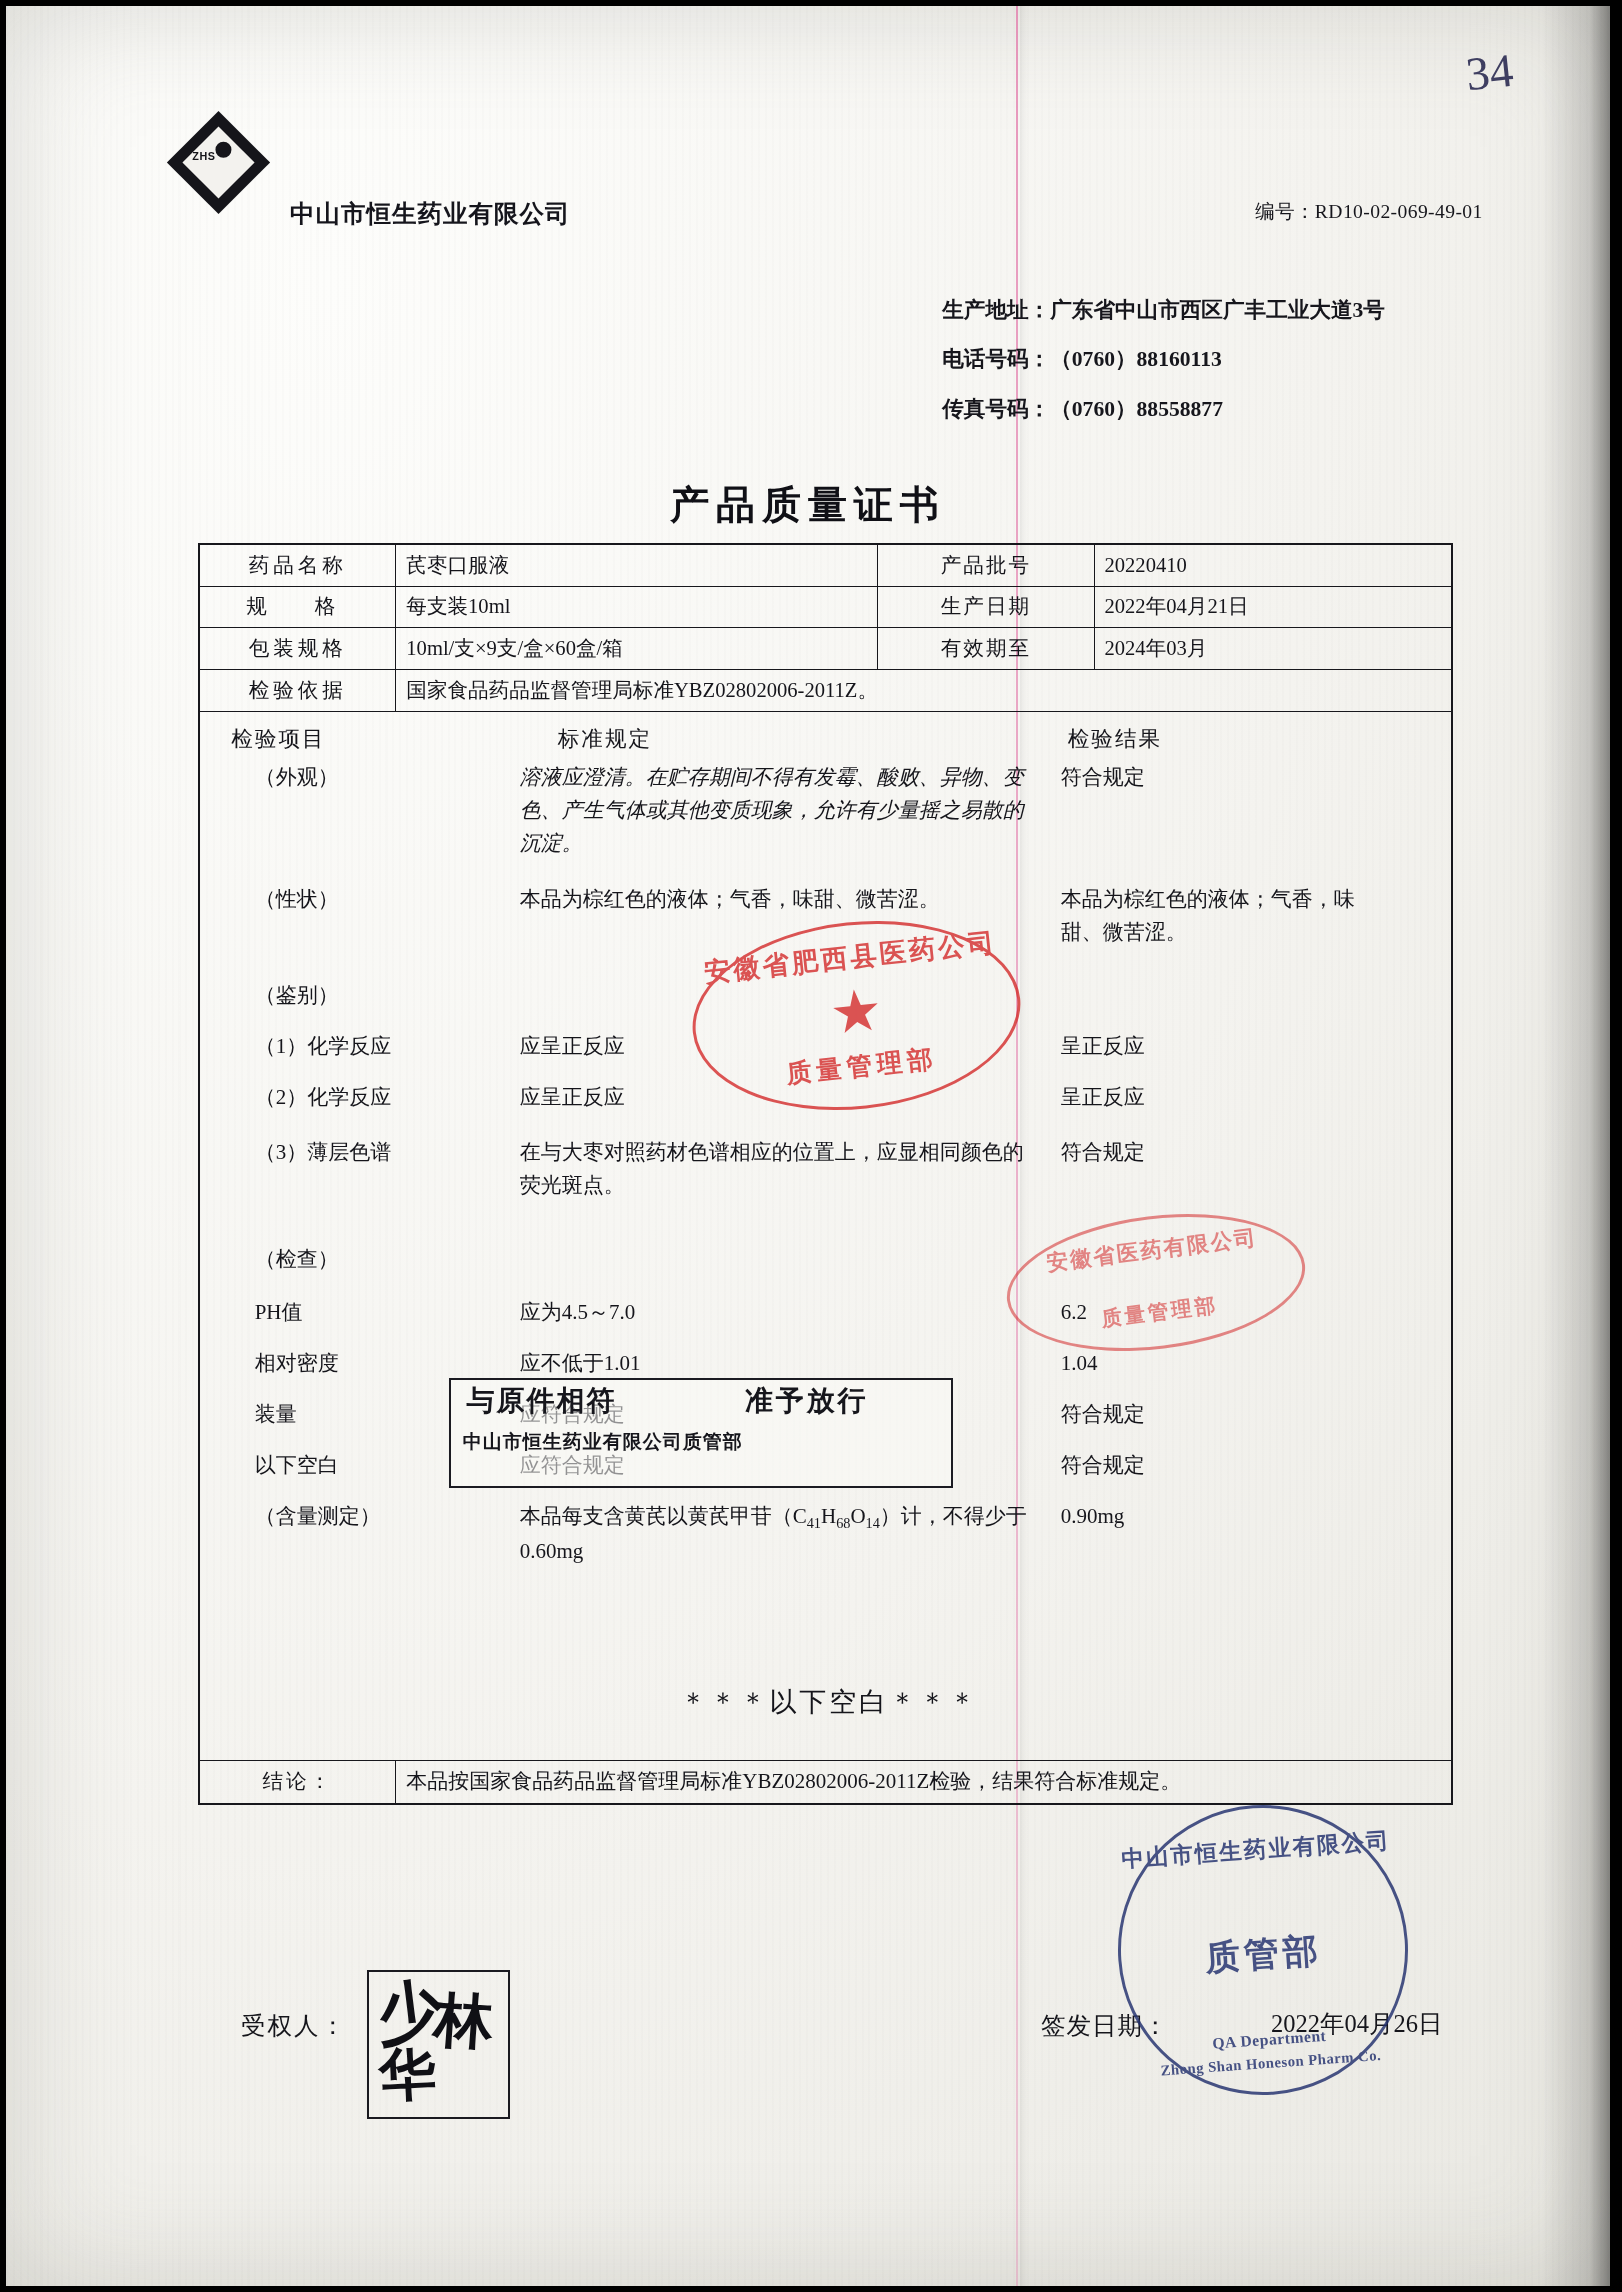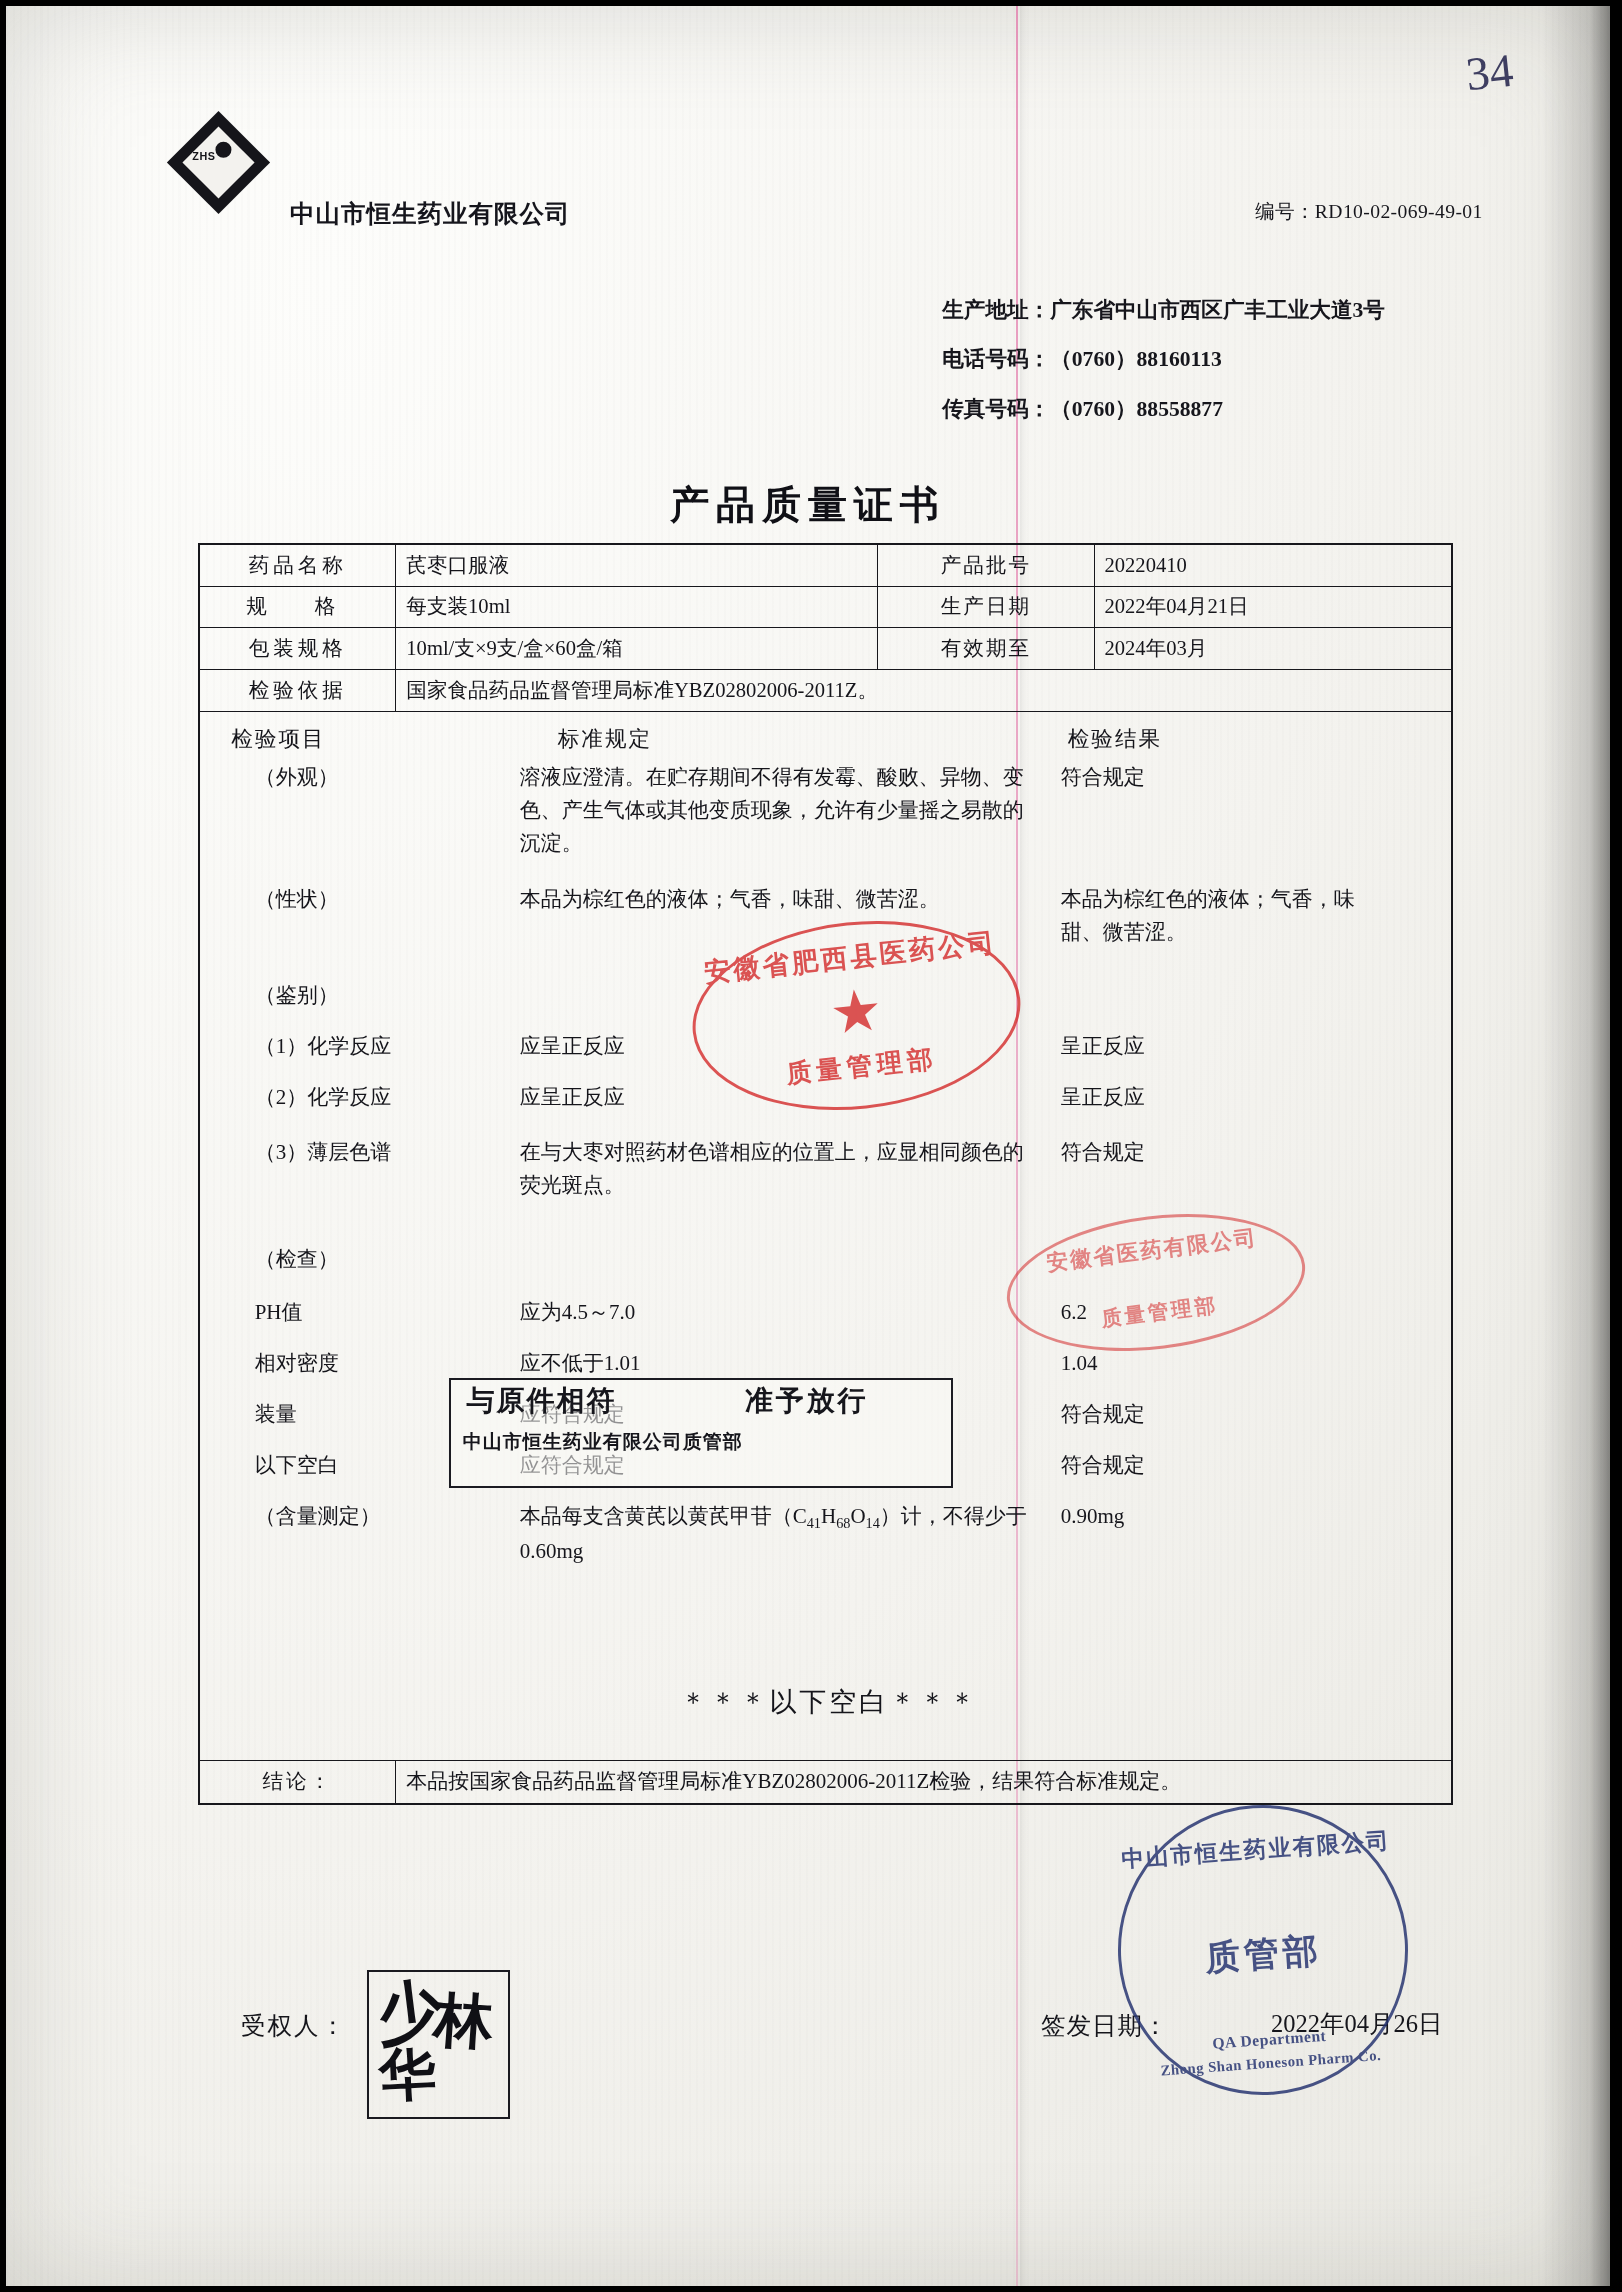--- a/index.html
+++ b/index.html
@@ -281,21 +281,21 @@
       <td colspan="3">国家食品药品监督管理局标准YBZ02802006-2011Z。</td>
     </tr>
     <tr>
       <td class="bodycell" colspan="4">
         <div class="bodywrap" id="bodywrap">
           <div class="colhead ch1">检验项目</div>
           <div class="colhead ch2">标准规定</div>
           <div class="colhead ch3">检验结果</div>
           <div class="blank">＊＊＊以下空白＊＊＊</div>
         <div class="row c-item" style="top: 45px;">（外观）</div>
-              <div class="row c-std" style="top: 45px;">溶液应澄清。在贮存期间不得有发霉、酸败、异物、变色、产生气体或其他变质现象，允许有少量摇之易散的沉淀。</div>
+              <div class="row c-std" style="top: 45px; font-style: italic;">溶液应澄清。在贮存期间不得有发霉、酸败、异物、变色、产生气体或其他变质现象，允许有少量摇之易散的沉淀。</div>
               <div class="row c-res" style="top: 45px;">符合规定</div>
               <div class="row c-item" style="top: 167px;">（性状）</div>
               <div class="row c-std" style="top: 167px;">本品为棕红色的液体；气香，味甜、微苦涩。</div>
               <div class="row c-res" style="top: 167px;">本品为棕红色的液体；气香，味甜、微苦涩。</div>
               <div class="row c-item" style="top: 263px;">（鉴别）</div>
               <div class="row c-item" style="top: 314px;">（1）化学反应</div>
               <div class="row c-std" style="top: 314px;">应呈正反应</div>
               <div class="row c-res" style="top: 314px;">呈正反应</div>
               <div class="row c-item" style="top: 365px;">（2）化学反应</div>
               <div class="row c-std" style="top: 365px;">应呈正反应</div>

